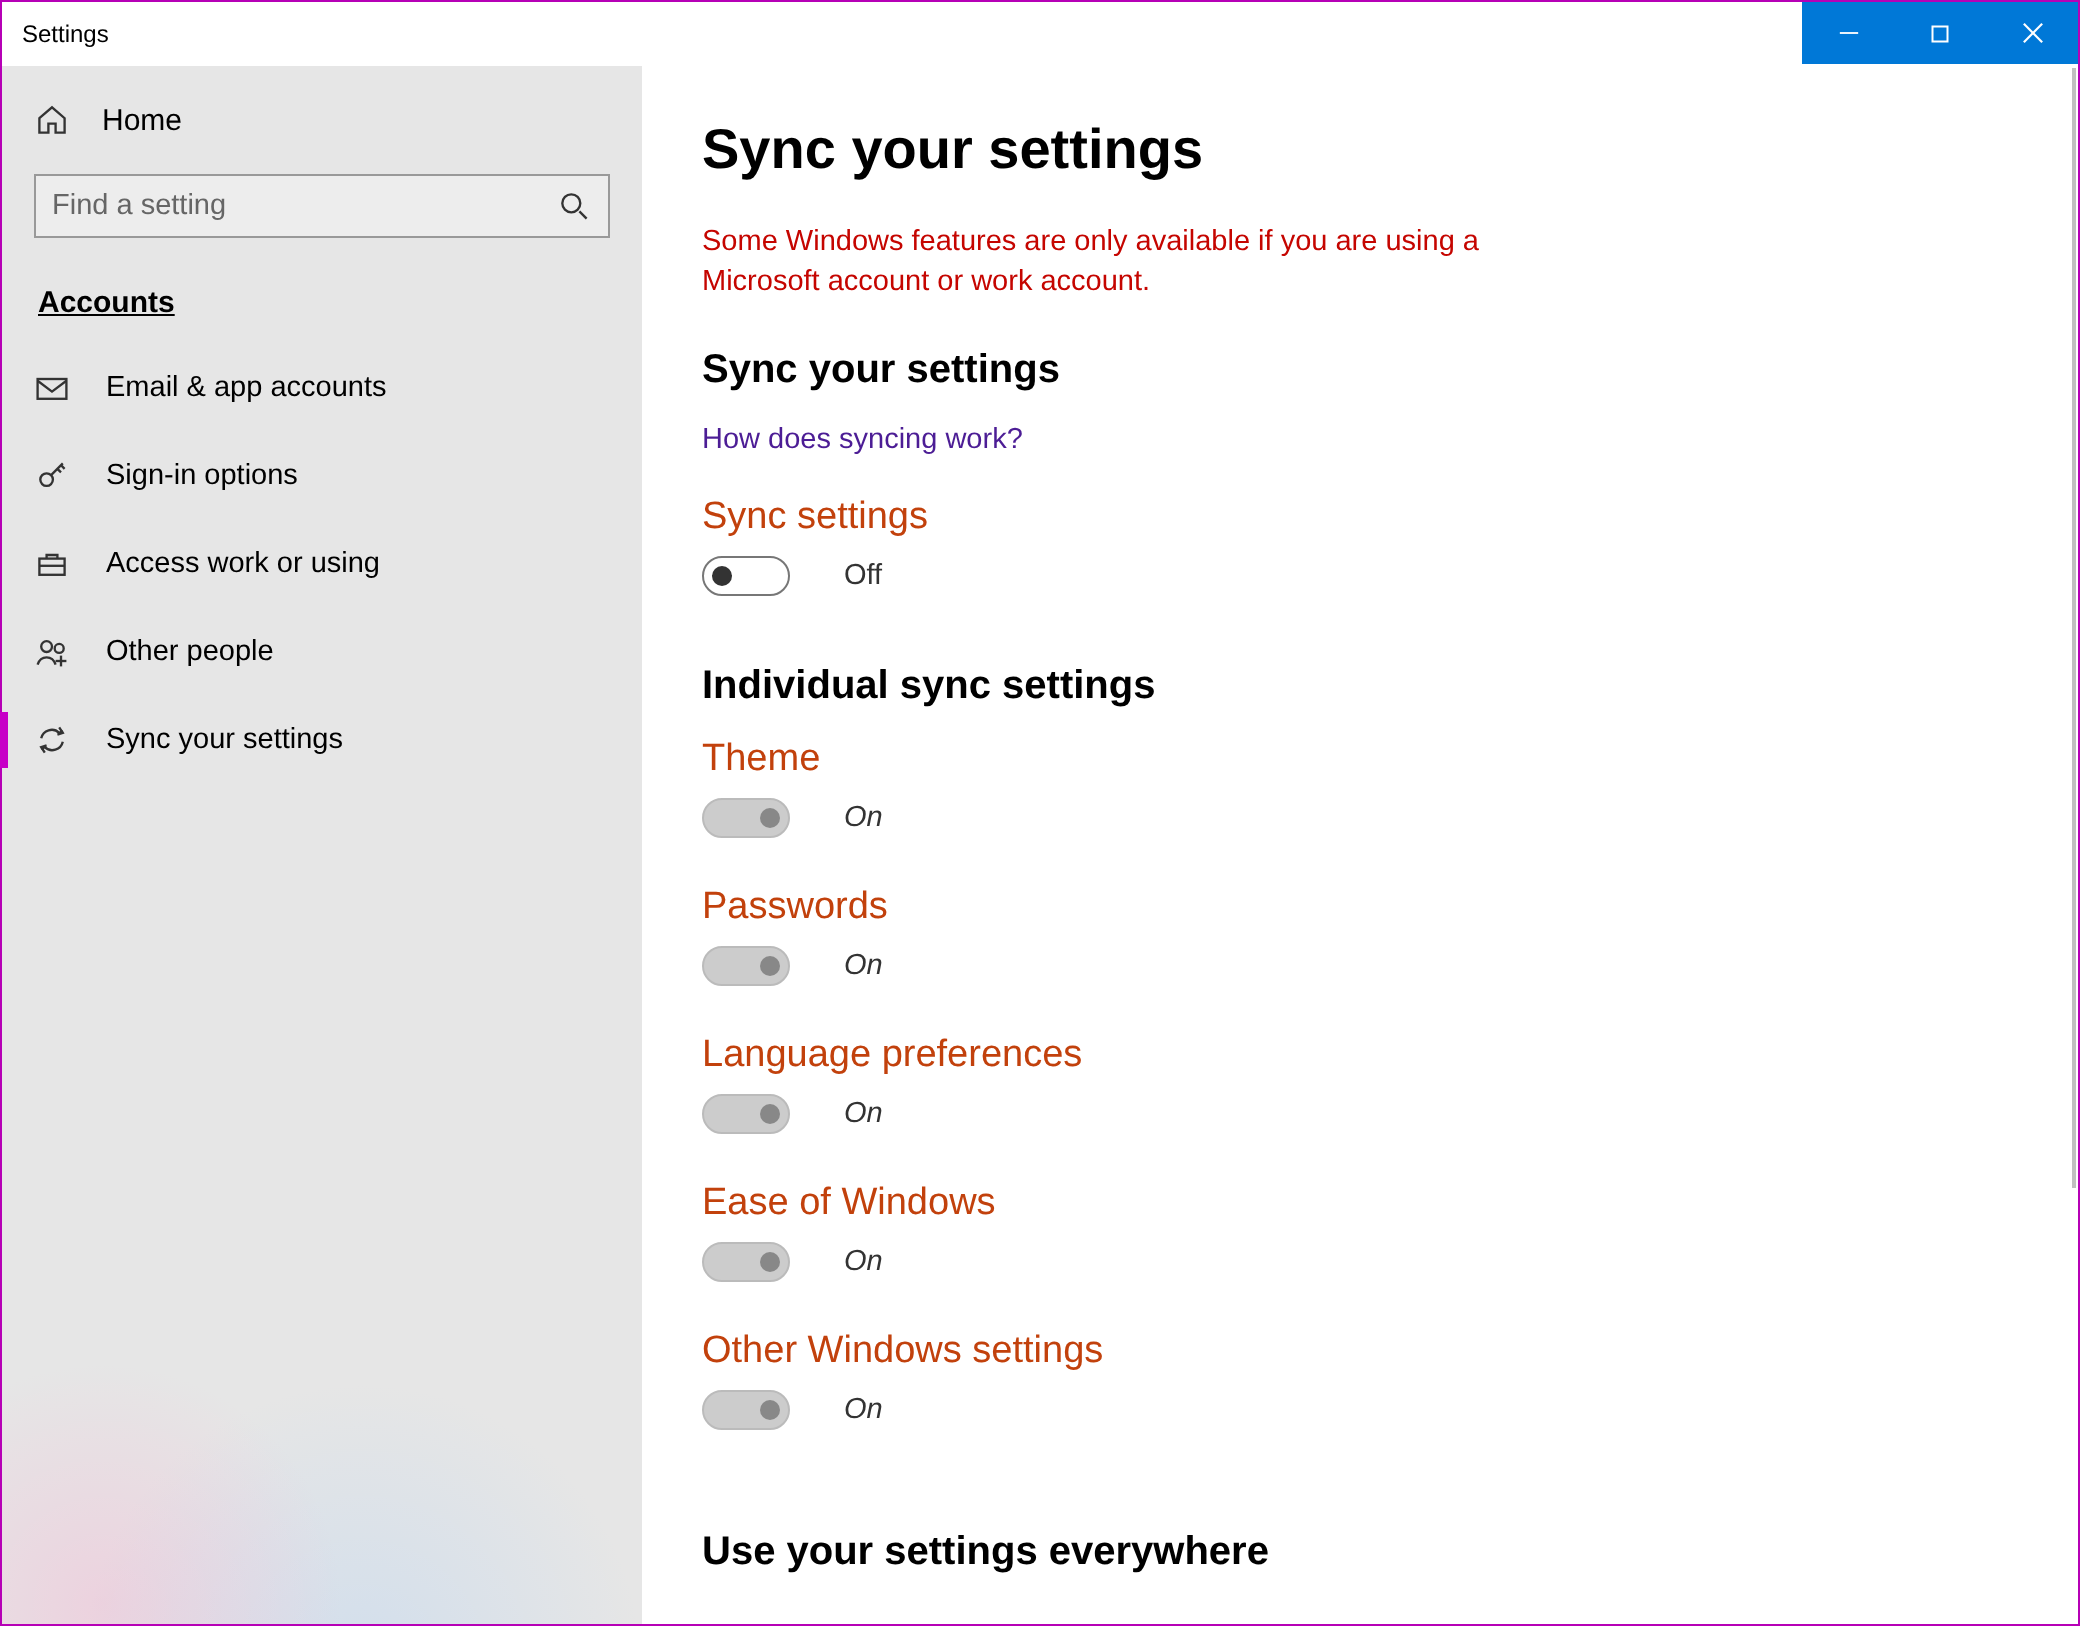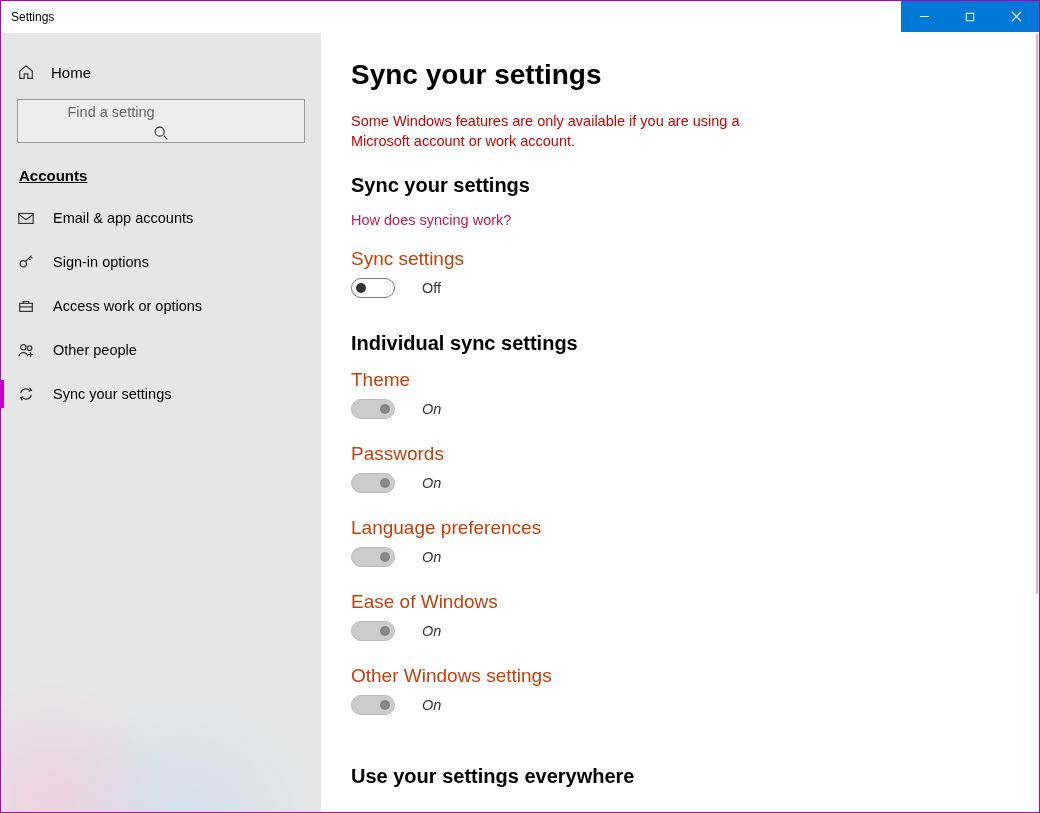--- a/index.html
+++ b/index.html
@@ -24,37 +24,36 @@
   }
   .caption-btn {
     width: 46px; height: 31px; display: flex; align-items: center; justify-content: center;
     background: #0078d7; color: #fff;
   }
   .caption-btn svg { stroke: #fff; }
   .body { flex: 1; display: flex; min-height: 0; }
   .sidebar {
     width: 320px; background: #e6e6e6;
     display: flex; flex-direction: column;
-    padding-top: 20px;
+    padding-top: 8px;
     position: relative;
     flex-shrink: 0;
   }
   .home-row {
     display: flex; align-items: center;
     padding: 10px 16px; gap: 16px;
     font-size: 15px;
   }
   .search-box {
     margin: 8px 16px 18px 16px;
-    height: 44px;
+    height: 32px;
     border: 1px solid #999;
     background: #ededed;
     display: flex; align-items: center;
     padding: 0 8px;
-    flex-direction: column;
   }
   .search-box input {
     flex: 1; border: none; background: transparent; outline: none;
     font-size: 14.5px; color: #555;
   }
   .search-box input::placeholder { color: #666; }
   .section-label {
     padding: 6px 18px 12px 18px;
     font-size: 15px; font-weight: 600; text-decoration: underline;
   }
@@ -79,21 +78,21 @@
     font-size: 28px; font-weight: 600; margin-bottom: 20px;
   }
   .warning {
     color: #c50500; font-size: 14.5px; margin-bottom: 22px; max-width: 430px;
     line-height: 1.4;
   }
   .main h2 {
     font-size: 20px; font-weight: 600; margin-bottom: 14px;
   }
   .link {
-    color: #be185d; font-size: 14.5px; display: inline-block; margin-bottom: 20px;
+    color: #4c1d95; font-size: 14.5px; display: inline-block; margin-bottom: 20px;
   }
   .setting-label {
     font-size: 19px; color: #c2410c; margin-bottom: 8px;
   }
   .toggle-row {
     display: flex; align-items: center; gap: 27px; margin-bottom: 24px;
   }
   .toggle {
     width: 44px; height: 20px; border-radius: 10px;
     border: 1px solid #777;
@@ -191,21 +190,21 @@
       </div>
 
       <div class="nav-item">
         <span class="icon">
           <svg viewBox="0 0 20 20">
               <rect x="3" y="7" width="14" height="9"></rect>
               <path d="M7 7V5h6v2"></path>
               <line x1="3" y1="11" x2="17" y2="11"></line>
             </svg>
         </span>
-        <span>Access work or options</span>
+        <span>Access work or using</span>
       </div>
 
       <div class="nav-item">
         <span class="icon">
           <svg viewBox="0 0 20 20">
               <circle cx="7" cy="7" r="3"></circle>
               <circle cx="14" cy="8" r="2.5"></circle>
               <path d="M2 17c1-3 3-4 5-4s4 1 5 4"></path>
               <line x1="15" y1="12" x2="15" y2="18"></line>
               <line x1="12" y1="15" x2="18" y2="15"></line>

